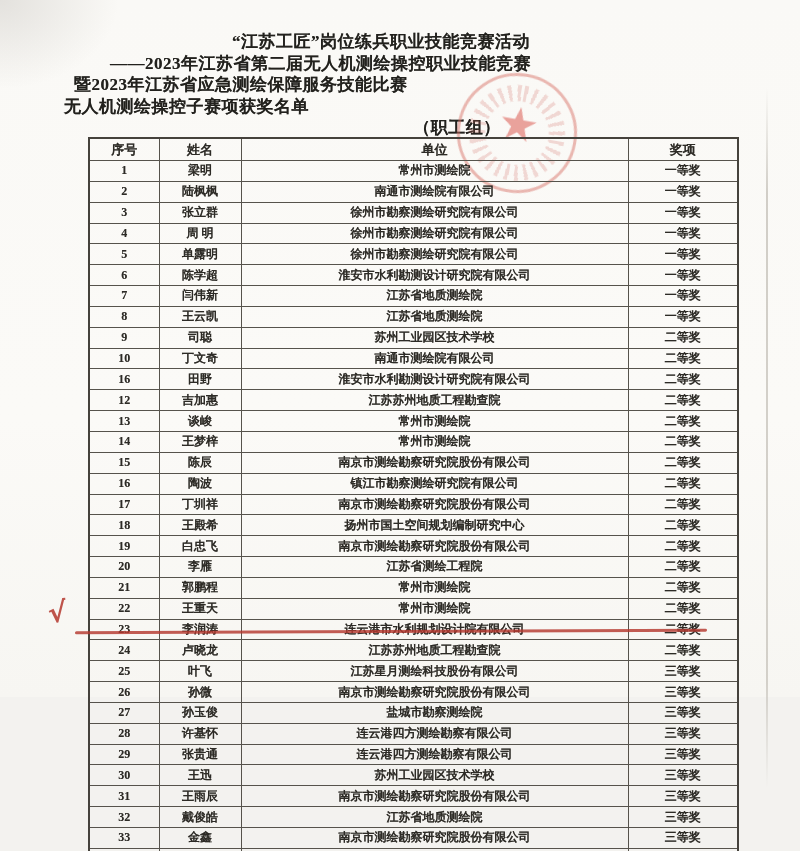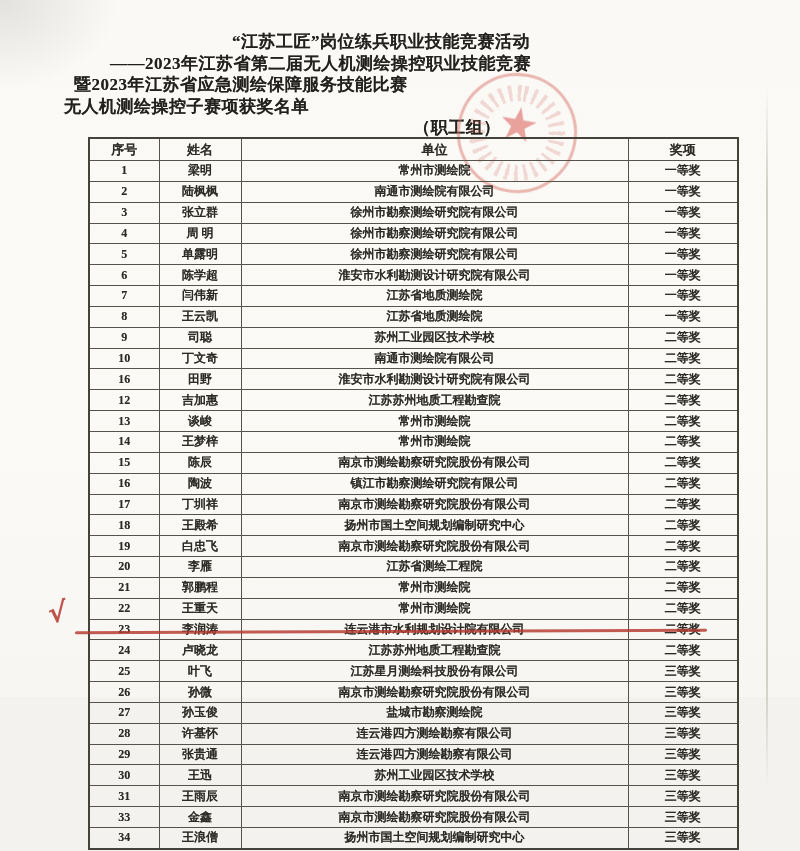--- a/index.html
+++ b/index.html
@@ -302,20 +302,26 @@
           <td>苏州工业园区技术学校</td>
           <td>三等奖</td>
         </tr>
         <tr>
           <td>31</td>
           <td>王雨辰</td>
           <td>南京市测绘勘察研究院股份有限公司</td>
           <td>三等奖</td>
         </tr>
         <tr>
+          <td>32</td>
+          <td>戴俊皓</td>
+          <td>江苏省地质测绘院</td>
+          <td>三等奖</td>
+        </tr>
+        <tr>
           <td>33</td>
           <td>金鑫</td>
           <td>南京市测绘勘察研究院股份有限公司</td>
           <td>三等奖</td>
         </tr>
         <tr>
           <td>34</td>
           <td>王浪僧</td>
           <td>扬州市国土空间规划编制研究中心</td>
           <td>三等奖</td>

